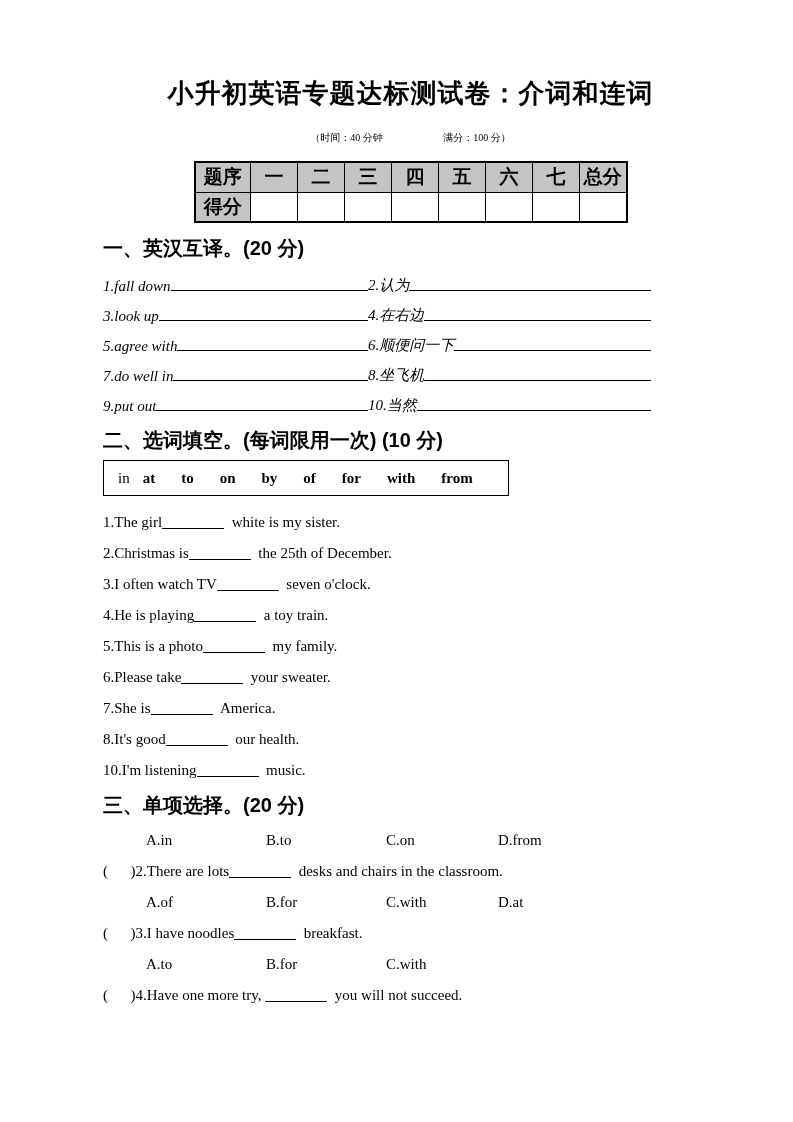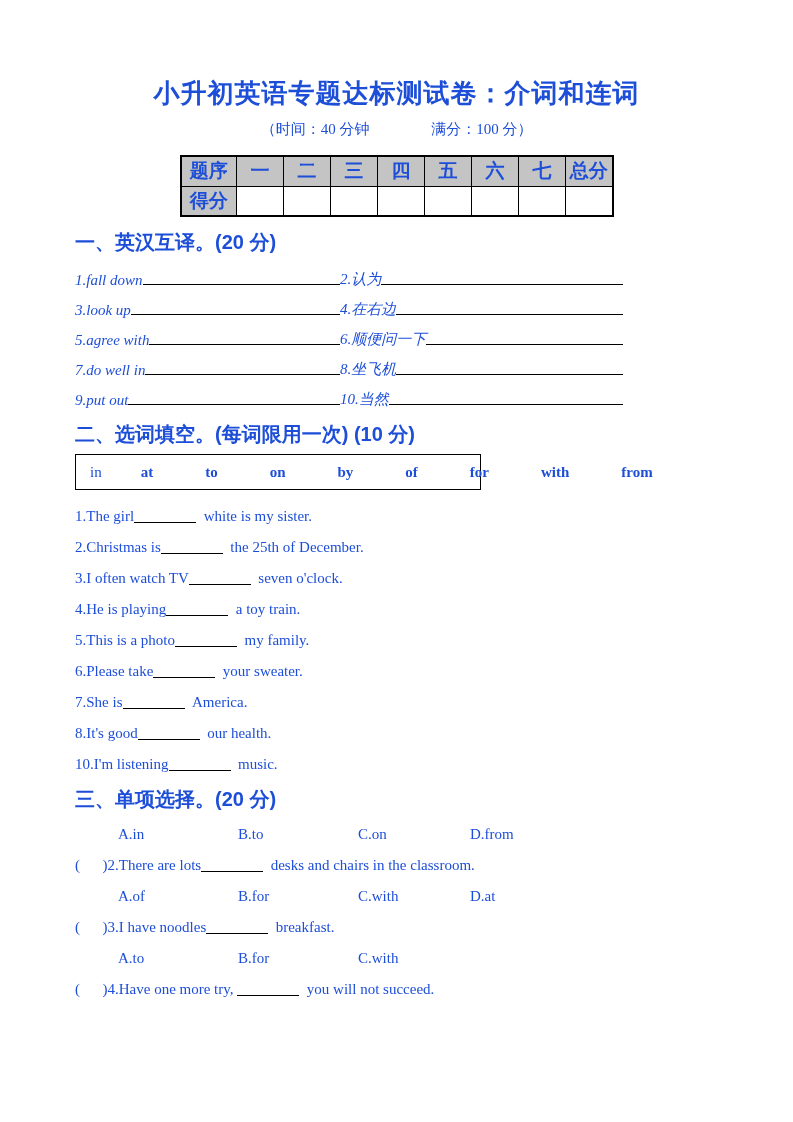--- a/index.html
+++ b/index.html
@@ -3,37 +3,37 @@
 <meta charset="utf-8">
 <style>
   * { box-sizing: border-box; margin: 0; padding: 0; }
   html, body { background: #ffffff; }
   .page {
     position: relative;
     width: 793px;
     height: 1122px;
     margin: 0 auto;
     background: #ffffff;
-    color: #1d4ed8;
+    color: #000000;
     font-family: "Liberation Serif", "DejaVu Serif", serif;
     font-size: 15px;
     overflow: hidden;
-    padding: 78px 75px 0 75px;
+    padding: 78px 75px 0 103px;
   }
   .doc-title {
     text-align: center;
     font-size: 26px;
     font-weight: bold;
     letter-spacing: 1px;
     line-height: 32px;
   }
   .doc-subtitle {
     text-align: center;
-    margin-top: 10px;
-    font-size: 15px;
+    margin-top: 21px;
+    font-size: 10px;
   }
   .doc-subtitle .sub-score { margin-left: 58px; }
   .score-table {
     border-collapse: collapse;
     margin: 16px auto 0 auto;
     table-layout: fixed;
     border: 2px solid #000;
   }
   .score-table td {
     border: 1px solid #000;
@@ -74,21 +74,20 @@
     margin-bottom: 4px;
   }
   .word-bank {
     margin-top: 9px;
     width: 406px;
     height: 36px;
     border: 1px solid #000;
     display: flex;
     align-items: center;
     padding-left: 14px;
-    gap: 26px;
   }
   .word-bank span { margin-right: 0; }
   .word-bank span + span { margin-left: 26px; font-weight: bold; }
   .word-bank span:nth-child(2) { margin-left: 13px; }
   .sentence {
     margin-top: 0;
     height: 31px;
     display: flex;
     align-items: flex-end;
     white-space: pre-wrap;

